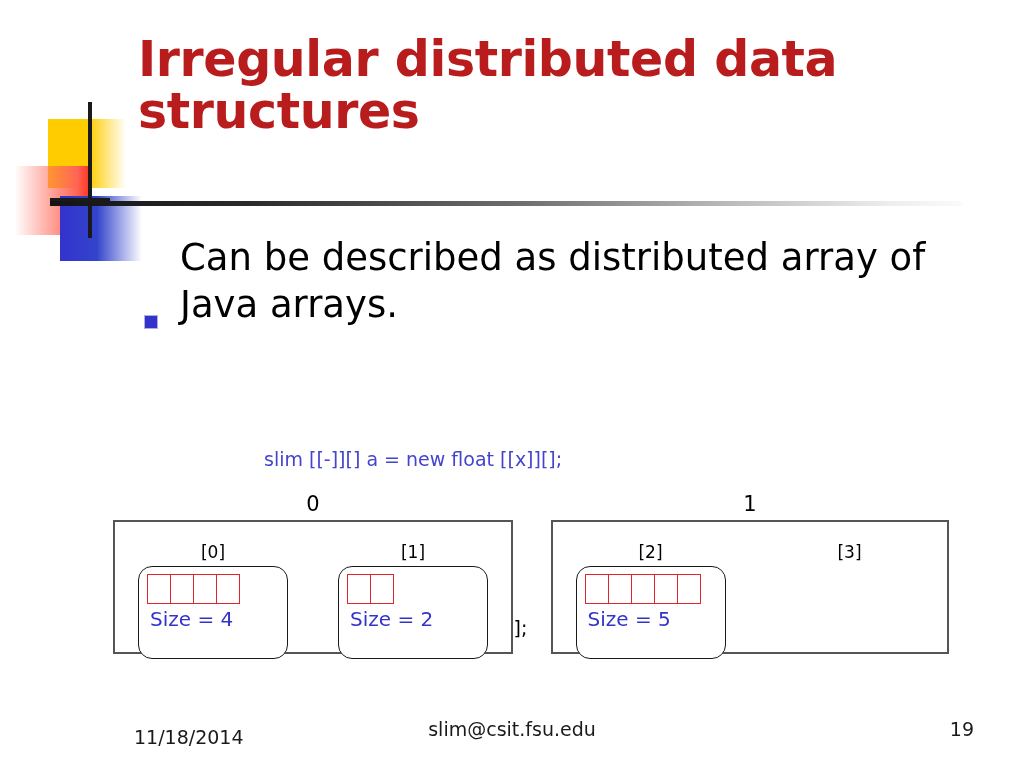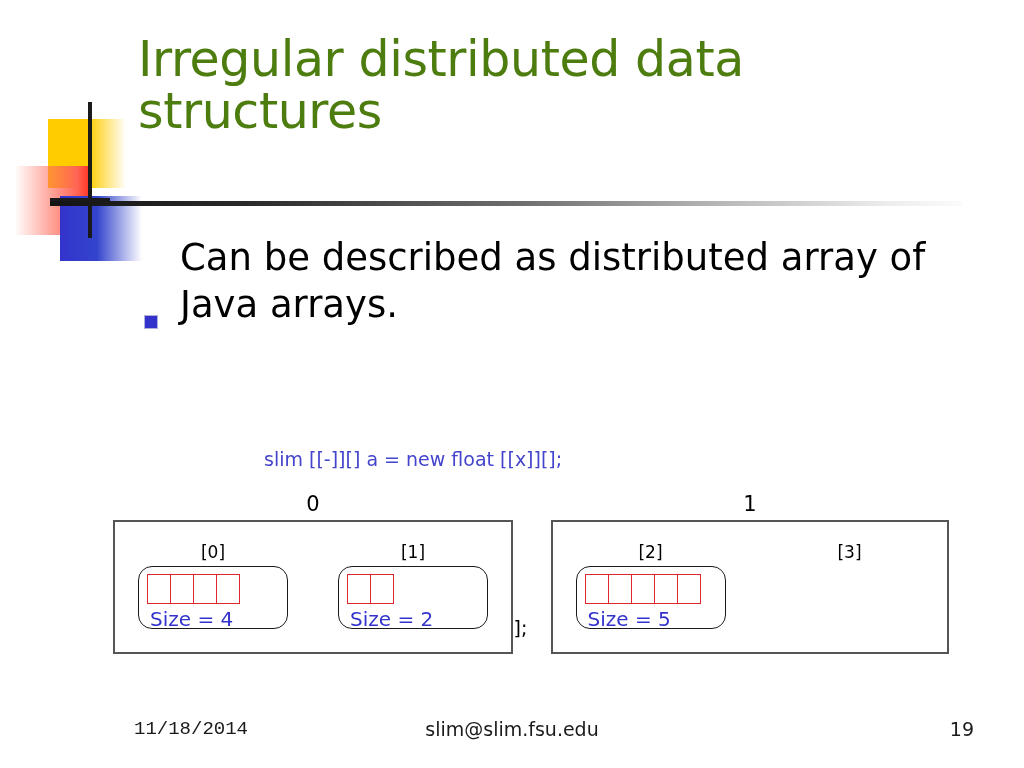--- a/index.html
+++ b/index.html
@@ -42,22 +42,22 @@
     position: absolute; left: 50px; top: 102px; width: 60px; height: 5px;
     background: #1a1a1a;
   }
 
   
   .title {
     position: absolute;
     left: 138px; top: 34px; width: 800px;
     font-size: 49px;
     line-height: 1.06;
-    font-weight: 400;
-    color: #4d7c0f;
+    font-weight: 700;
+    color: #b91c1c;
     letter-spacing: -0.4px;
   }
 
   
   .divider {
     position: absolute;
     left: 50px; top: 201px; width: 912px; height: 5px;
     background: linear-gradient(to right, #141414 0%, #2b2b2b 22%, #6f6f6f 52%, #b9b9b9 74%, #ededed 92%, #fbfbfb 100%);
   }
 
@@ -133,21 +133,21 @@
     margin-bottom: 3px;
     height: 21px;
     line-height: 21px;
   }
 
   .array-card {
     border: 1.5px solid #1a1a1a;
     border-radius: 14px;
     background: #ffffff;
     padding: 7px 8px 5px 8px;
-    height: 63px;
+    height: 93px;
   }
 
   .cells { display: flex; height: 30px; }
   .cell {
     width: 24px; height: 30px;
     border: 1px solid #E0252C;
     margin-right: -1px;
     background: #ffffff;
   }
 
@@ -160,21 +160,21 @@
   }
 
   
   .footer {
     position: absolute;
     left: 0; bottom: 22px; width: 1024px;
     height: 28px;
     font-size: 19px;
     color: #1a1a1a;
   }
-  .footer .f-date  { position: absolute; left: 134px;  top: 0; font-family: Liberation Mono, monospace; }
+  .footer .f-date  { position: absolute; left: 134px;  top: 8px; }
   .footer .f-email { position: absolute; left: 0; top: 0; width: 1024px; text-align: center; }
   .footer .f-page  { position: absolute; right: 50px;  top: 0; }
 </style>
 </head>
 <body>
 
 <div class="slide">
 
   <div class="logo">
     <div class="sq-yellow"></div>
@@ -256,17 +256,17 @@
           <div class="array-index">[3]</div>
         </div>
 
       </div>
     </div>
 
   </div>
 
   <div class="footer">
     <span class="f-date">11/18/2014</span>
-    <span class="f-email">slim@slim.fsu.edu</span>
+    <span class="f-email">slim@csit.fsu.edu</span>
     <span class="f-page">19</span>
   </div>
 
 </div>
 
 </body></html>

